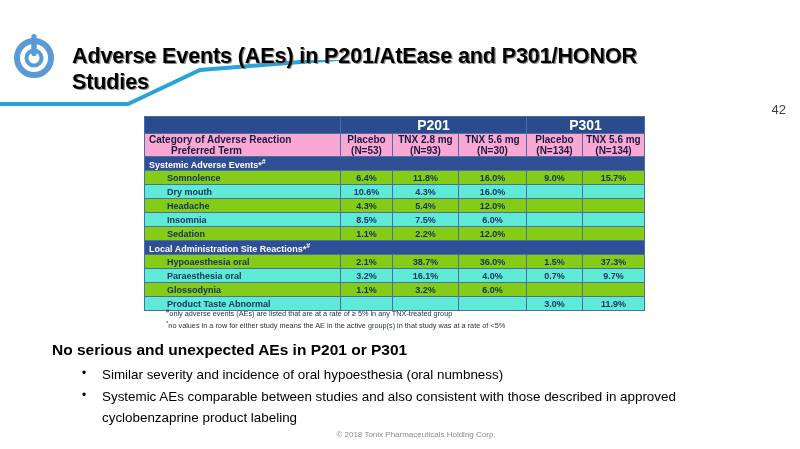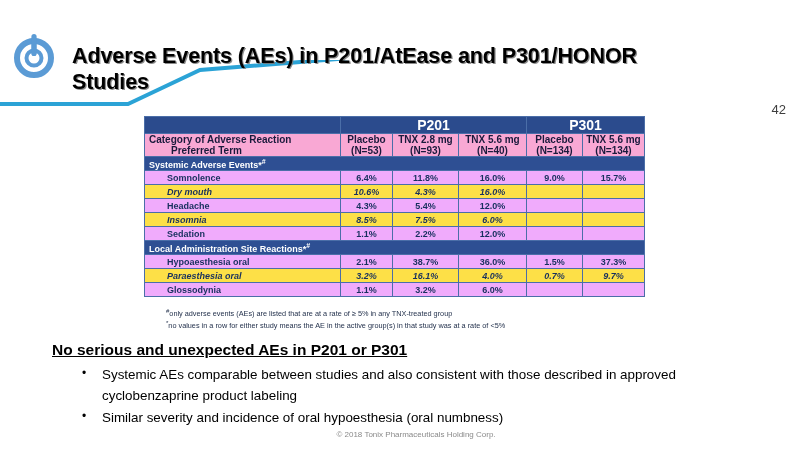--- a/index.html
+++ b/index.html
@@ -120,43 +120,42 @@
   tr.data-row > td {
     color: #17305e;
     font-size: 9px;
     height: 13.4px;
   }
   td.term {
     text-align: left;
     padding-left: 22px !important;
   }
   td.val { text-align: center; }
-  tr.shade-a > td { background: #f0abfc; }
-  tr.shade-b > td { background: #fde047; font-style: italic; }
+  tr.shade-a > td { background: #84cc16; }
+  tr.shade-b > td { background: #5eead4; }
 
   
   #table-footnotes {
     position: absolute;
     left: 166px; top: 307px;
     width: 500px;
     font-size: 7.3px;
     line-height: 9.5px;
     color: #24324d;
   }
   #table-footnotes div { white-space: nowrap; }
   #table-footnotes sup { font-size: 6px; }
 
   
   #takeaway-heading {
     position: absolute;
     left: 52px; top: 341px;
     font-size: 15.5px;
     font-weight: bold;
     color: #000000;
-    text-decoration: underline;
   }
   #bullet-list {
     position: absolute;
     left: 78px; top: 364px;
     width: 660px;
     list-style: none;
     margin: 0; padding: 0;
     font-size: 13.4px;
     line-height: 21px;
     color: #000000;
@@ -229,21 +228,21 @@
         <th class="unit">
           <span>Placebo</span>
           <span class="n">(N=53)</span>
         </th>
         <th class="unit">
           <span>TNX 2.8 mg</span>
           <span class="n">(N=93)</span>
         </th>
         <th class="unit">
           <span>TNX 5.6 mg</span>
-          <span class="n">(N=40)</span>
+          <span class="n">(N=30)</span>
         </th>
         <th class="unit">
           <span>Placebo</span>
           <span class="n">(N=134)</span>
         </th>
         <th class="unit">
           <span>TNX 5.6 mg</span>
           <span class="n">(N=134)</span>
         </th>
       </tr>
@@ -311,34 +310,42 @@
           <td class="val">0.7%</td>
           <td class="val">9.7%</td>
         </tr>
         <tr class="data-row shade-a">
           <td class="term">Glossodynia</td>
           <td class="val">1.1%</td>
           <td class="val">3.2%</td>
           <td class="val">6.0%</td>
           <td class="val"></td>
           <td class="val"></td>
+        </tr>
+        <tr class="data-row shade-b">
+          <td class="term">Product Taste Abnormal</td>
+          <td class="val"></td>
+          <td class="val"></td>
+          <td class="val"></td>
+          <td class="val">3.0%</td>
+          <td class="val">11.9%</td>
         </tr>
       </tbody>
   </table>
 </div>
 
 <div id="table-footnotes">
   <div>
     <sup>#</sup><span>only adverse events (AEs) are listed that are at a rate of ≥ 5% in any TNX-treated group</span>
   </div>
   <div>
     <sup>*</sup><span>no values in a row for either study means the AE in the active group(s) in that study was at a rate of &lt;5%</span>
   </div>
 </div>
 
 <div id="takeaway-heading">No serious and unexpected AEs in P201 or P301</div>
 
 <ul id="bullet-list">
+  <li>Similar severity and incidence of oral hypoesthesia (oral numbness)</li>
   <li>Systemic AEs comparable between studies and also consistent with those described in approved cyclobenzaprine product labeling</li>
-  <li>Similar severity and incidence of oral hypoesthesia (oral numbness)</li>
 </ul>
 
 <div id="copyright">© 2018 Tonix Pharmaceuticals Holding Corp.</div>
 
 </body></html>

